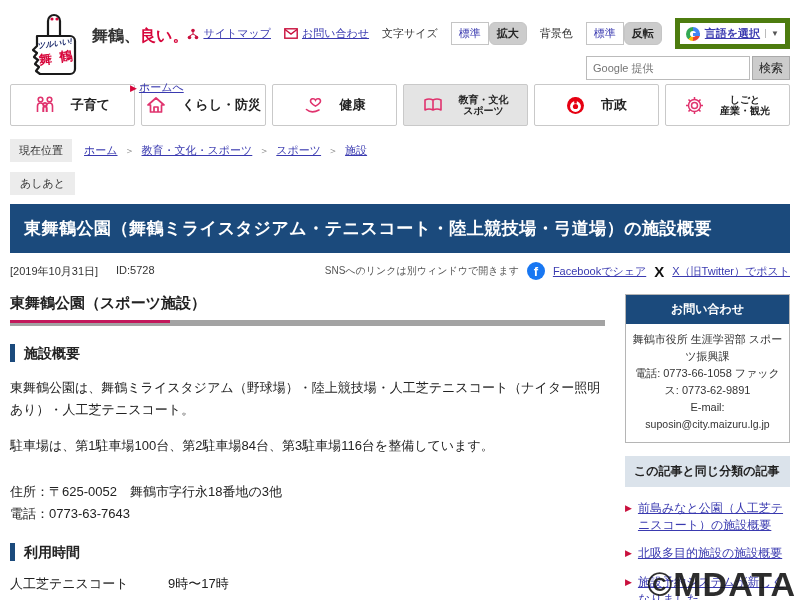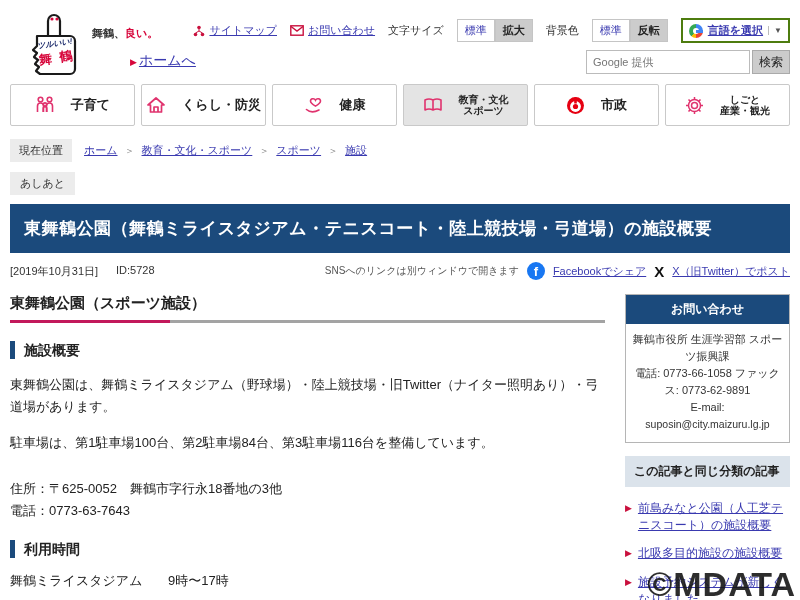--- a/index.html
+++ b/index.html
@@ -6,33 +6,33 @@
   body{font-family:"Liberation Sans","DejaVu Sans",sans-serif;background:#fff;}
   .page{position:relative;width:800px;height:600px;overflow:hidden;background:#fff;}
 
   
   .header{position:relative;height:84px;}
   .logo-wrap{position:absolute;left:24px;top:12px;width:60px;height:66px;}
   .logo-shape{position:absolute;left:0;top:0;}
   .logo-text{position:absolute;left:6px;top:26px;width:52px;text-align:center;transform:rotate(-8deg);}
   .logo-line1{display:block;font-size:8px;font-style:italic;color:#1b2a6b;font-weight:bold;}
   .logo-line2{display:block;font-size:13px;font-weight:bold;color:#d7063b;letter-spacing:2px;}
-  .tagline{position:absolute;left:92px;top:26px;font-size:11px;font-weight:bold;color:#333;}
+  .tagline{position:absolute;left:92px;top:26px;font-size:16px;font-weight:bold;color:#333;}
   .tagline .red{color:#d7063b;}
-  .home-link{position:absolute;left:130px;top:52px;font-size:14px;color:#3a3ab0;text-decoration:underline;cursor:pointer;}
+  .home-link{position:absolute;left:130px;top:80px;font-size:11px;color:#3a3ab0;text-decoration:underline;cursor:pointer;}
   .home-link::before{content:"▶ ";color:#d7063b;text-decoration:none;display:inline-block;margin-right:2px;font-size:9px;}
 
   .top-right{position:absolute;right:10px;top:18px;}
   .util-row{display:flex;align-items:center;gap:13px;font-size:11px;color:#333;justify-content:flex-end;}
   .util-link{color:#3a3ab0;text-decoration:underline;cursor:pointer;display:inline-flex;align-items:center;gap:4px;}
   .toggle-group{display:inline-flex;}
   .tg-btn{padding:3px 7px;font-size:11px;border:1px solid #c5c5c5;cursor:pointer;}
   .tg-on{background:#fff;color:#3a3ab0;}
-  .tg-off{background:#ccc;color:#222;font-weight:bold;}
-  .lang-box{display:inline-flex;align-items:center;gap:5px;border:2px solid #4d7c0f;padding:3px 6px;background:#fff;cursor:pointer;}
+  .tg-off{background:#ccc;color:#222;font-weight:bold;border-radius:6px;}
+  .lang-box{display:inline-flex;align-items:center;gap:5px;border:5px solid #4d7c0f;padding:3px 6px;background:#fff;cursor:pointer;}
   .lang-label{color:#3a3ab0;font-weight:bold;text-decoration:underline;font-size:11px;}
   .lang-caret{font-size:8px;color:#555;border-left:1px solid #bbb;padding-left:5px;}
   .g-icon{width:14px;height:14px;border-radius:50%;background:conic-gradient(#4285f4 0 25%,#ea4335 25% 50%,#fbbc05 50% 62%,#34a853 62% 100%);position:relative;display:inline-block;}
   .g-icon::after{content:"";position:absolute;left:4px;top:4px;width:6px;height:6px;border-radius:50%;background:#fff;}
   .g-icon::before{content:"";position:absolute;right:0;top:6px;width:7px;height:3px;background:#4285f4;z-index:2;}
   .search-row{margin-top:7px;display:flex;justify-content:flex-end;}
   .search-input{width:150px;height:22px;border:1px solid #bbb;font-size:11px;padding:0 6px;color:#333;}
   .search-btn{height:24px;width:38px;background:#ccc;border:1px solid #aaa;font-size:12px;color:#222;cursor:pointer;margin-left:2px;}
 
   
@@ -57,21 +57,21 @@
   .meta-left{display:flex;gap:18px;}
   .meta-right{display:flex;align-items:center;gap:8px;}
   .sns-note{font-size:10px;color:#555;}
   .fb-icon{width:18px;height:18px;border-radius:50%;background:#1877f2;color:#fff;font-weight:bold;font-size:13px;display:inline-flex;align-items:center;justify-content:center;cursor:pointer;}
   .x-icon{font-weight:900;font-size:15px;color:#111;cursor:pointer;}
   .sns-link{color:#3a3ab0;text-decoration:underline;font-size:11px;cursor:pointer;}
 
   
   .content{display:flex;gap:20px;margin:14px 10px 0;}
   .main-col{flex:1;min-width:0;}
-  .h2{font-size:15px;font-weight:bold;color:#222;padding-bottom:7px;border-bottom:3px solid #a3a3a3;position:relative;margin:0;}
+  .h2{font-size:15px;font-weight:bold;color:#222;padding-bottom:7px;border-bottom:6px solid #a3a3a3;position:relative;margin:0;}
   .h2::after{content:"";position:absolute;left:0;bottom:-3px;width:160px;height:3px;background:#c2185b;}
   .h3{margin-top:18px;border-left:5px solid #1b4a7c;padding-left:9px;font-size:14px;font-weight:bold;color:#222;line-height:1.3;}
   .para{font-size:13px;color:#222;margin-top:15px;line-height:1.65;}
   .addr{margin-top:24px;font-size:13px;color:#222;line-height:1.7;}
   .hours-row{display:flex;margin-top:14px;font-size:13px;color:#222;}
   .hours-facility{width:158px;flex:none;}
 
   
   .side-col{width:165px;flex:none;}
   .contact-box{border:1px solid #b5b5b5;text-align:center;}
@@ -249,31 +249,31 @@
       <span class="x-icon">X</span>
       <span class="sns-link">X（旧Twitter）でポスト</span>
     </div>
   </div>
 
   <div class="content">
     <div class="main-col">
       <h2 class="h2">東舞鶴公園（スポーツ施設）</h2>
 
       <div class="h3">施設概要</div>
-      <p class="para">東舞鶴公園は、舞鶴ミライスタジアム（野球場）・陸上競技場・旧Twitter（ナイター照明あり）・弓道場があります。</p>
+      <p class="para">東舞鶴公園は、舞鶴ミライスタジアム（野球場）・陸上競技場・人工芝テニスコート（ナイター照明あり）・人工芝テニスコート。</p>
       <p class="para">駐車場は、第1駐車場100台、第2駐車場84台、第3駐車場116台を整備しています。</p>
 
       <div class="addr">
         <div>住所：〒625-0052　舞鶴市字行永18番地の3他</div>
         <div>電話：0773-63-7643</div>
       </div>
 
       <div class="h3">利用時間</div>
       <div class="hours-row">
-        <span class="hours-facility">舞鶴ミライスタジアム</span>
+        <span class="hours-facility">人工芝テニスコート</span>
         <span>9時〜17時</span>
       </div>
 
     </div>
 
     <aside class="side-col">
       <div class="contact-box">
         <div class="contact-head">お問い合わせ</div>
         <div class="contact-body">
           <div>舞鶴市役所 生涯学習部 スポーツ振興課</div>

